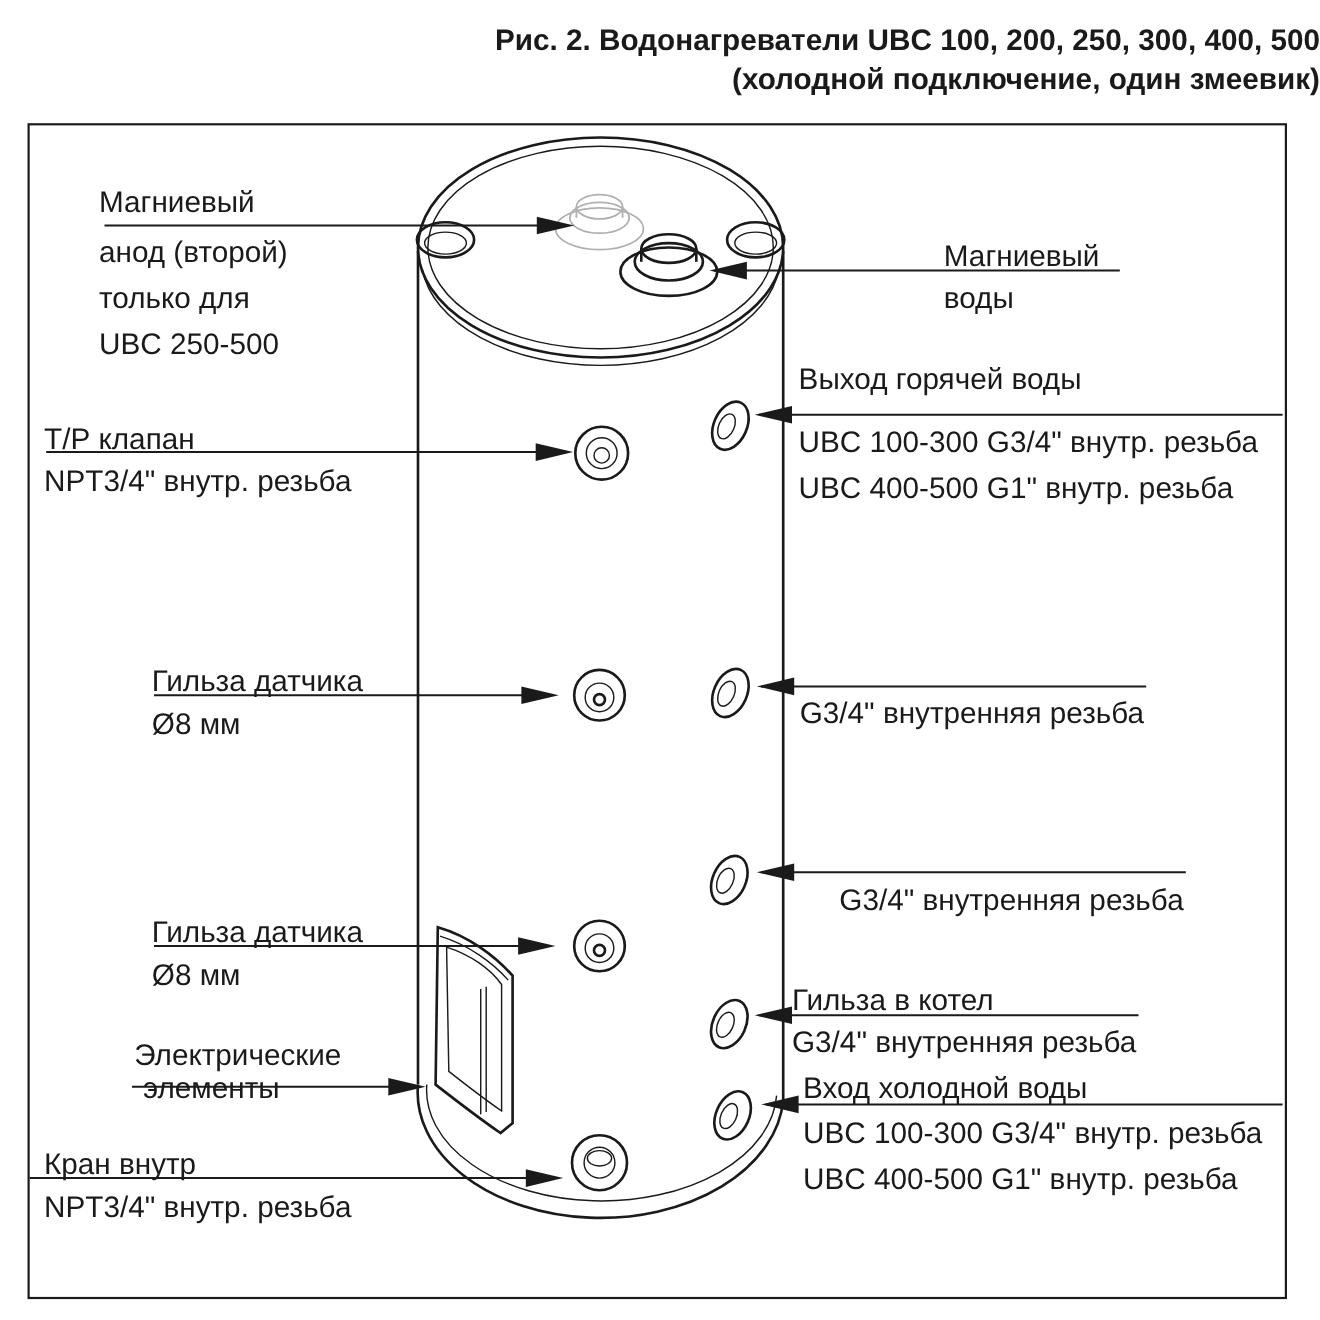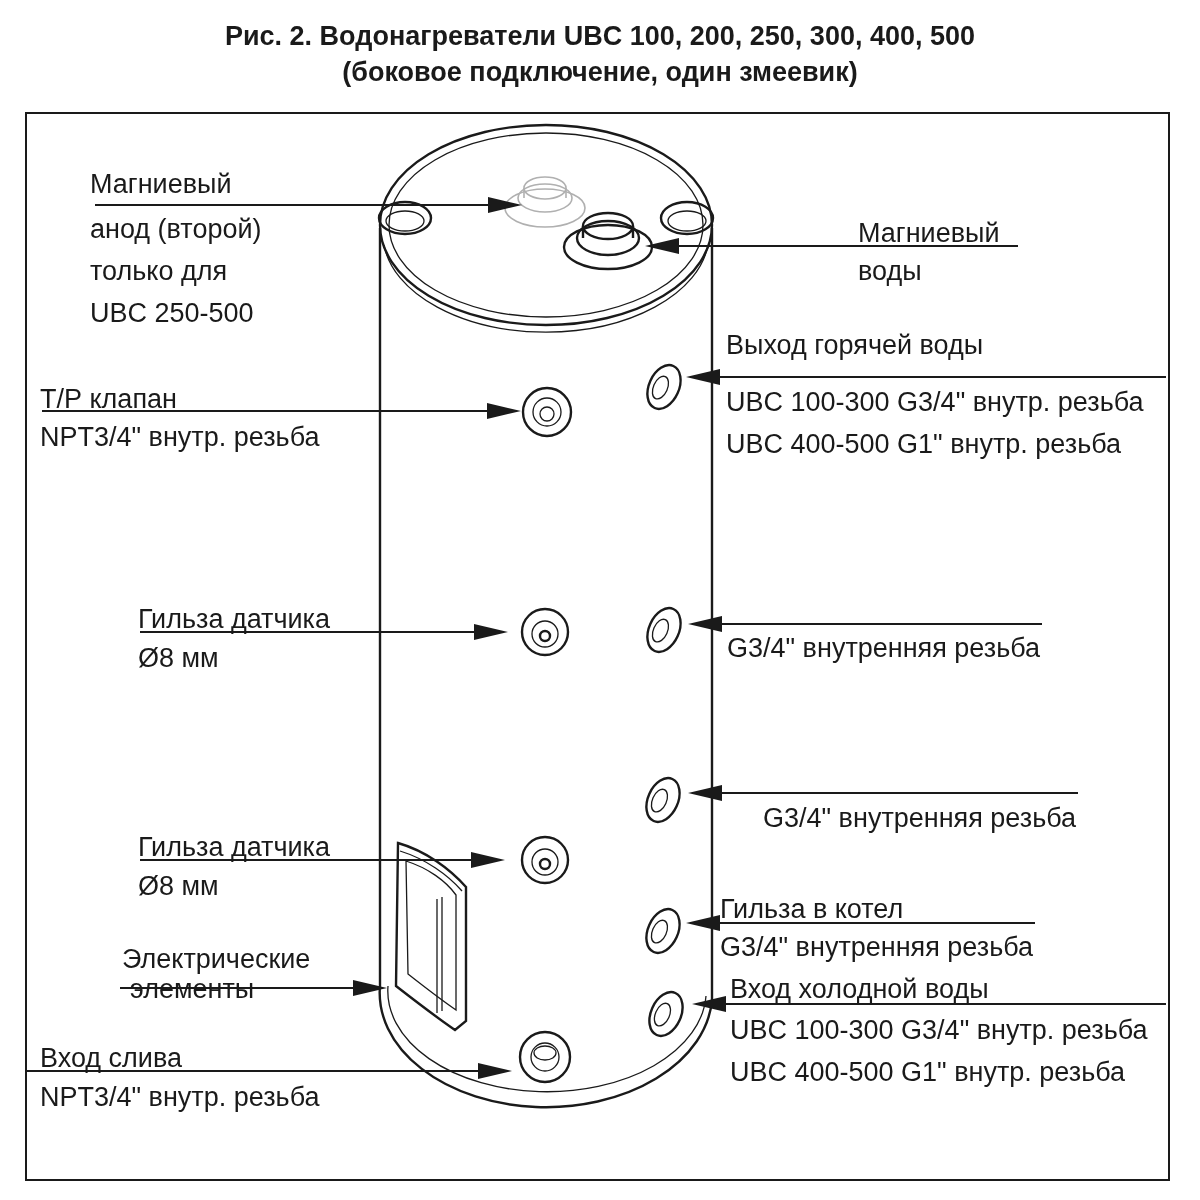--- a/index.html
+++ b/index.html
@@ -2,42 +2,42 @@
 <html style="--line: #1a1a1a; --ghost: #b0b0b0; --bg: #ffffff;"><head>
 <meta charset="utf-8">
 <style>
   :root { --line:#1a1a1a; --ghost:#b0b0b0; --bg:#ffffff; }
   html,body { margin:0; padding:0; background:var(--bg); }
   #canvas {
     position:relative; width:1200px; height:1200px; background:var(--bg);
     font-family:"Liberation Sans", sans-serif; color:var(--line);
     overflow:hidden;
   }
-  .title-wrap { position:absolute; top:18px; left:0; right:0; text-align:center; }
+  .title-wrap { position:absolute; top:18px; left:0; right:0; text-align:right; }
   .title-line { font-size:27px; line-height:36px; font-weight:bold; }
   .frame {
     position:absolute; left:25px; top:112px; width:1141px; height:1065px;
     border:2px solid var(--line);
   }
   .lbl { position:absolute; font-size:27px; line-height:42px; white-space:pre-line; }
   svg.draw { position:absolute; left:0; top:0; }
   .st { stroke:var(--line); stroke-width:2.4; fill:none; }
   .sm { stroke:var(--line); stroke-width:1.3; fill:none; }
   .leader { stroke:var(--line); stroke-width:1.8; }
   .arrow { fill:var(--line); stroke:none; }
   .ghost { stroke:var(--ghost); fill:none; stroke-width:1.6; }
 </style>
 </head>
 <body>
 
 <div id="canvas">
 
   <div class="title-wrap">
     <div class="title-line">Рис. 2. Водонагреватели UBC 100, 200, 250, 300, 400, 500</div>
-    <div class="title-line">(боковое подключение, один змеевик)</div>
+    <div class="title-line">(холодной подключение, один змеевик)</div>
   </div>
 
   <div class="frame"></div>
 
   <svg class="draw" width="1200" height="1200" viewBox="0 0 1200 1200">
 
     <g>
 
       <ellipse class="st" cx="546" cy="225" rx="166" ry="100"></ellipse>
       <ellipse class="sm" cx="546" cy="225" rx="157" ry="92"></ellipse>
@@ -186,21 +186,21 @@
 
   <div class="lbl" style="left:138px; top:598px;">Гильза датчика</div>
   <div class="lbl" style="left:138px; top:637px;">Ø8 мм</div>
 
   <div class="lbl" style="left:138px; top:826px;">Гильза датчика</div>
   <div class="lbl" style="left:138px; top:865px;">Ø8 мм</div>
 
   <div class="lbl" style="left:122px; top:938px;">Электрические</div>
   <div class="lbl" style="left:130px; top:968px;">элементы</div>
 
-  <div class="lbl" style="left:40px; top:1037px;">Вход слива</div>
+  <div class="lbl" style="left:40px; top:1037px;">Кран внутр</div>
   <div class="lbl" style="left:40px; top:1076px;">NPT3/4" внутр. резьба</div>
 
   <div class="lbl" style="left:858px; top:212px;">Магниевый</div>
   <div class="lbl" style="left:858px; top:250px;">воды</div>
 
   <div class="lbl" style="left:726px; top:324px;">Выход горячей воды</div>
   <div class="lbl" style="left:726px; top:381px;">UBC 100-300 G3/4" внутр. резьба
 UBC 400-500 G1" внутр. резьба</div>
 
   <div class="lbl" style="left:727px; top:627px;">G3/4" внутренняя резьба</div>

